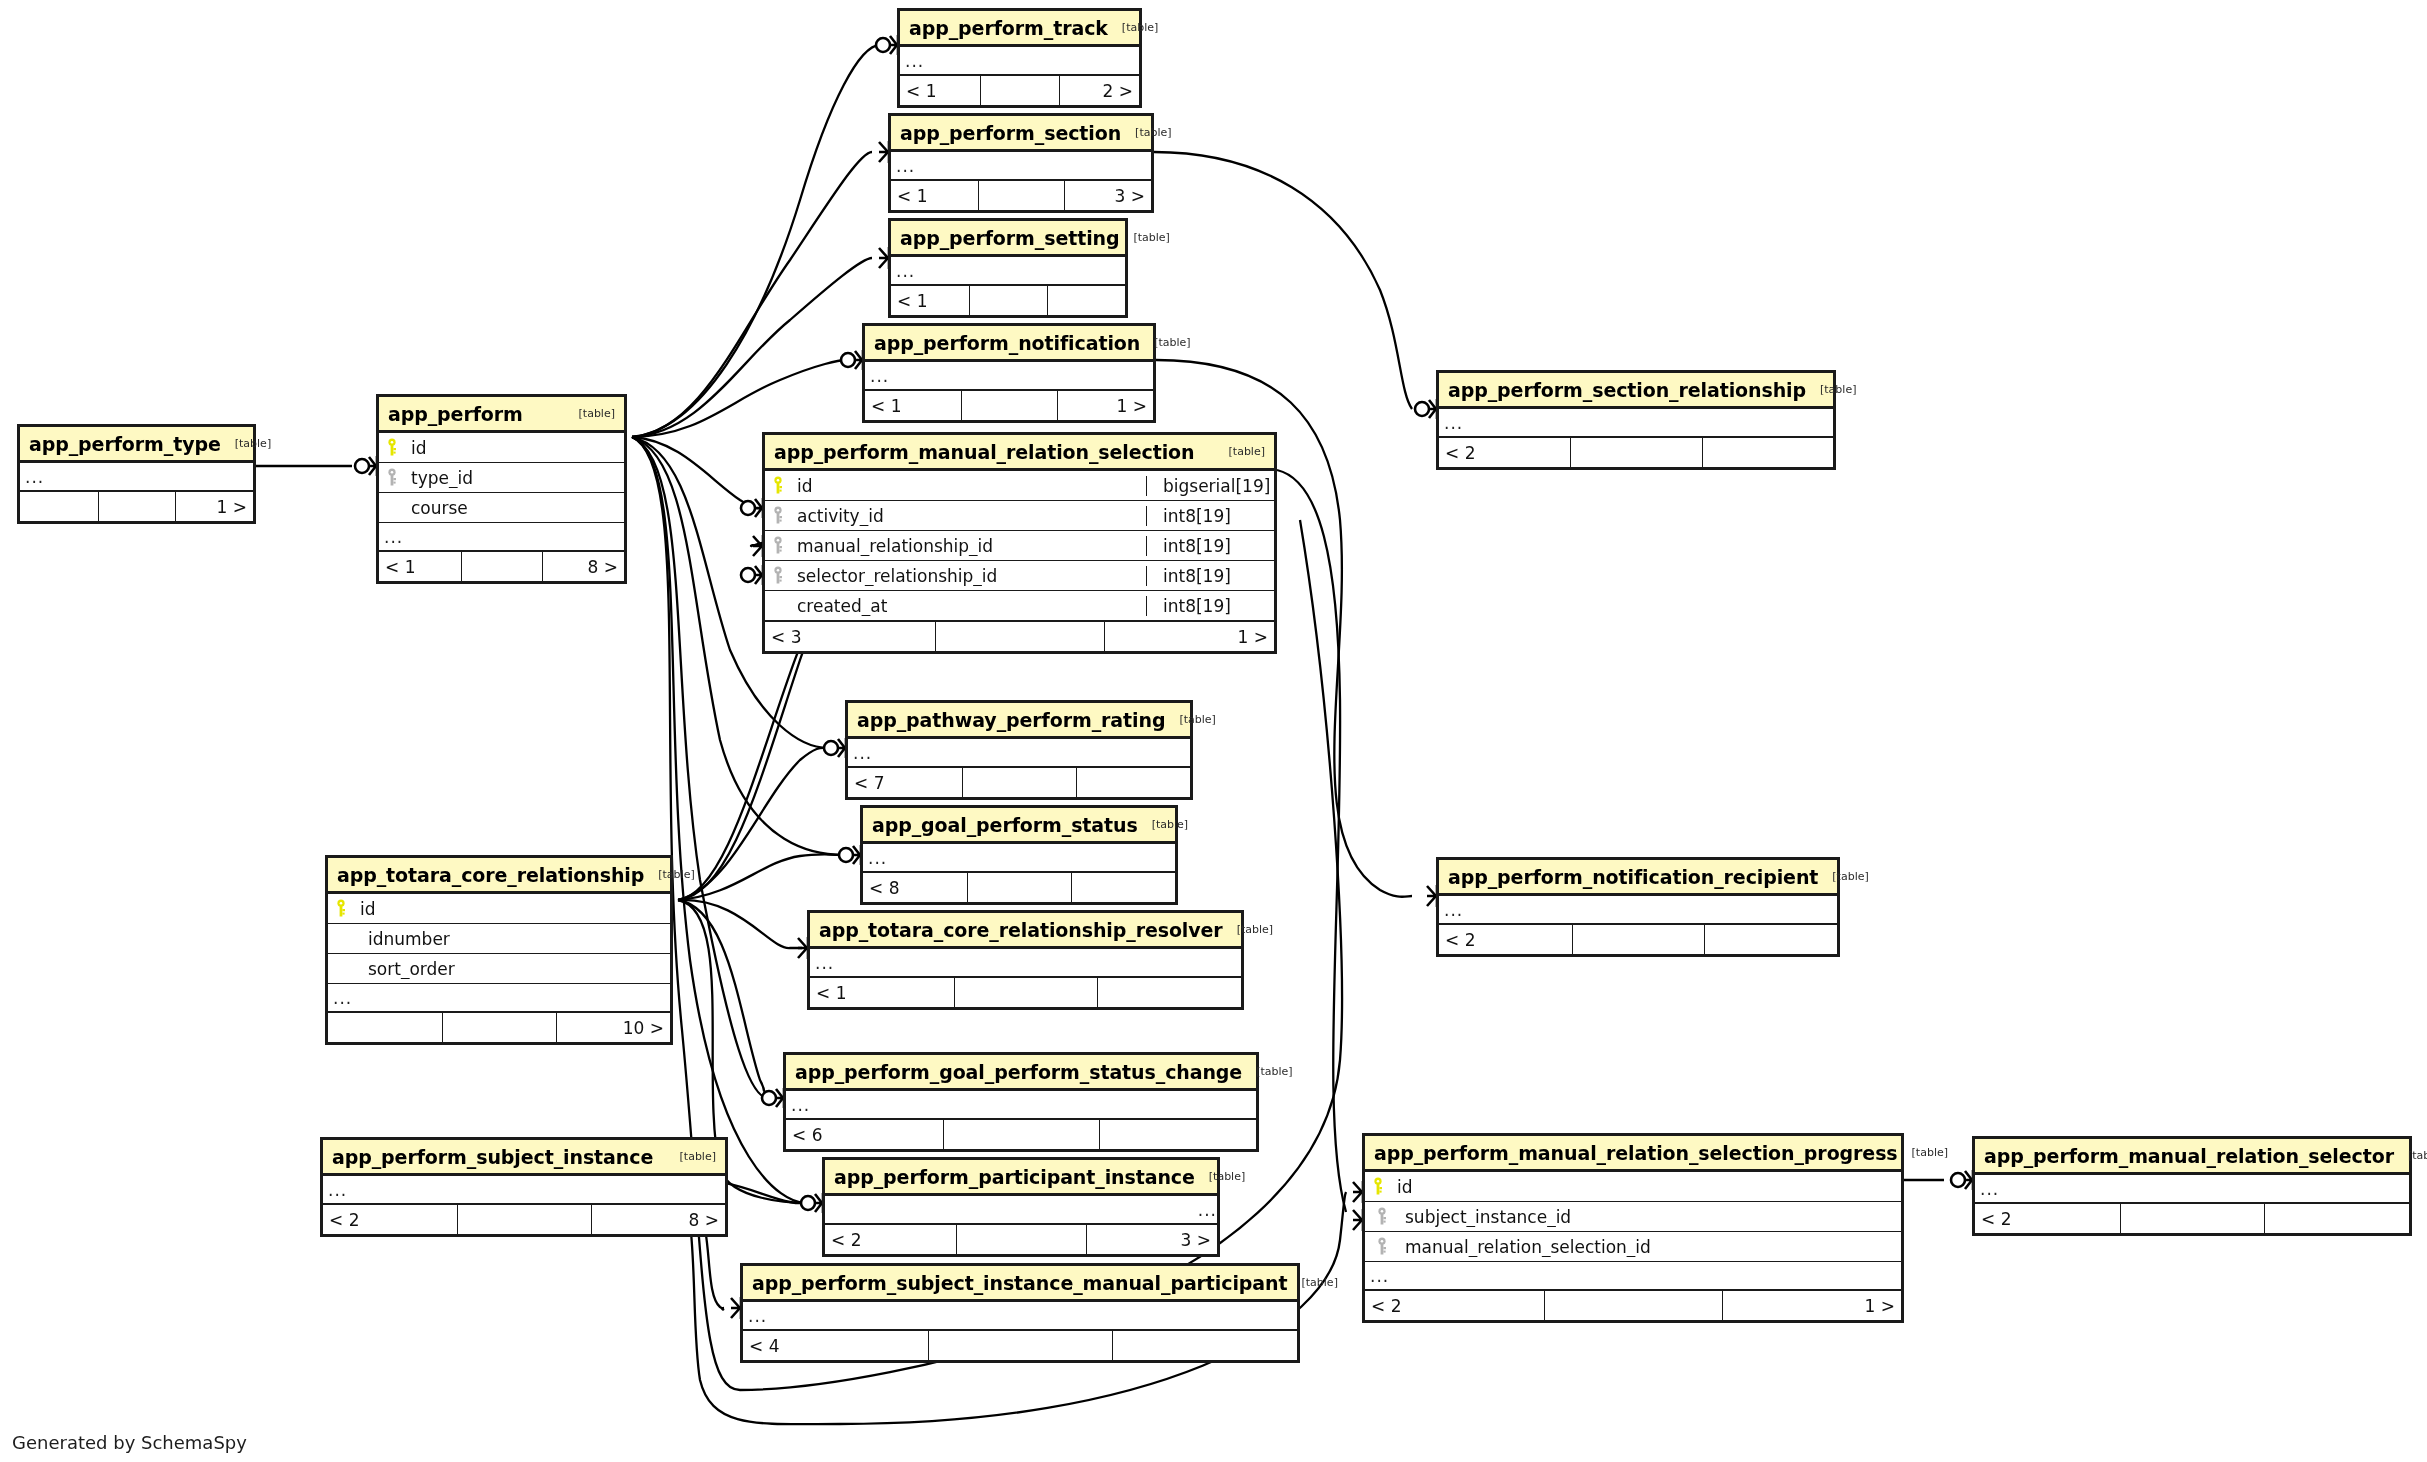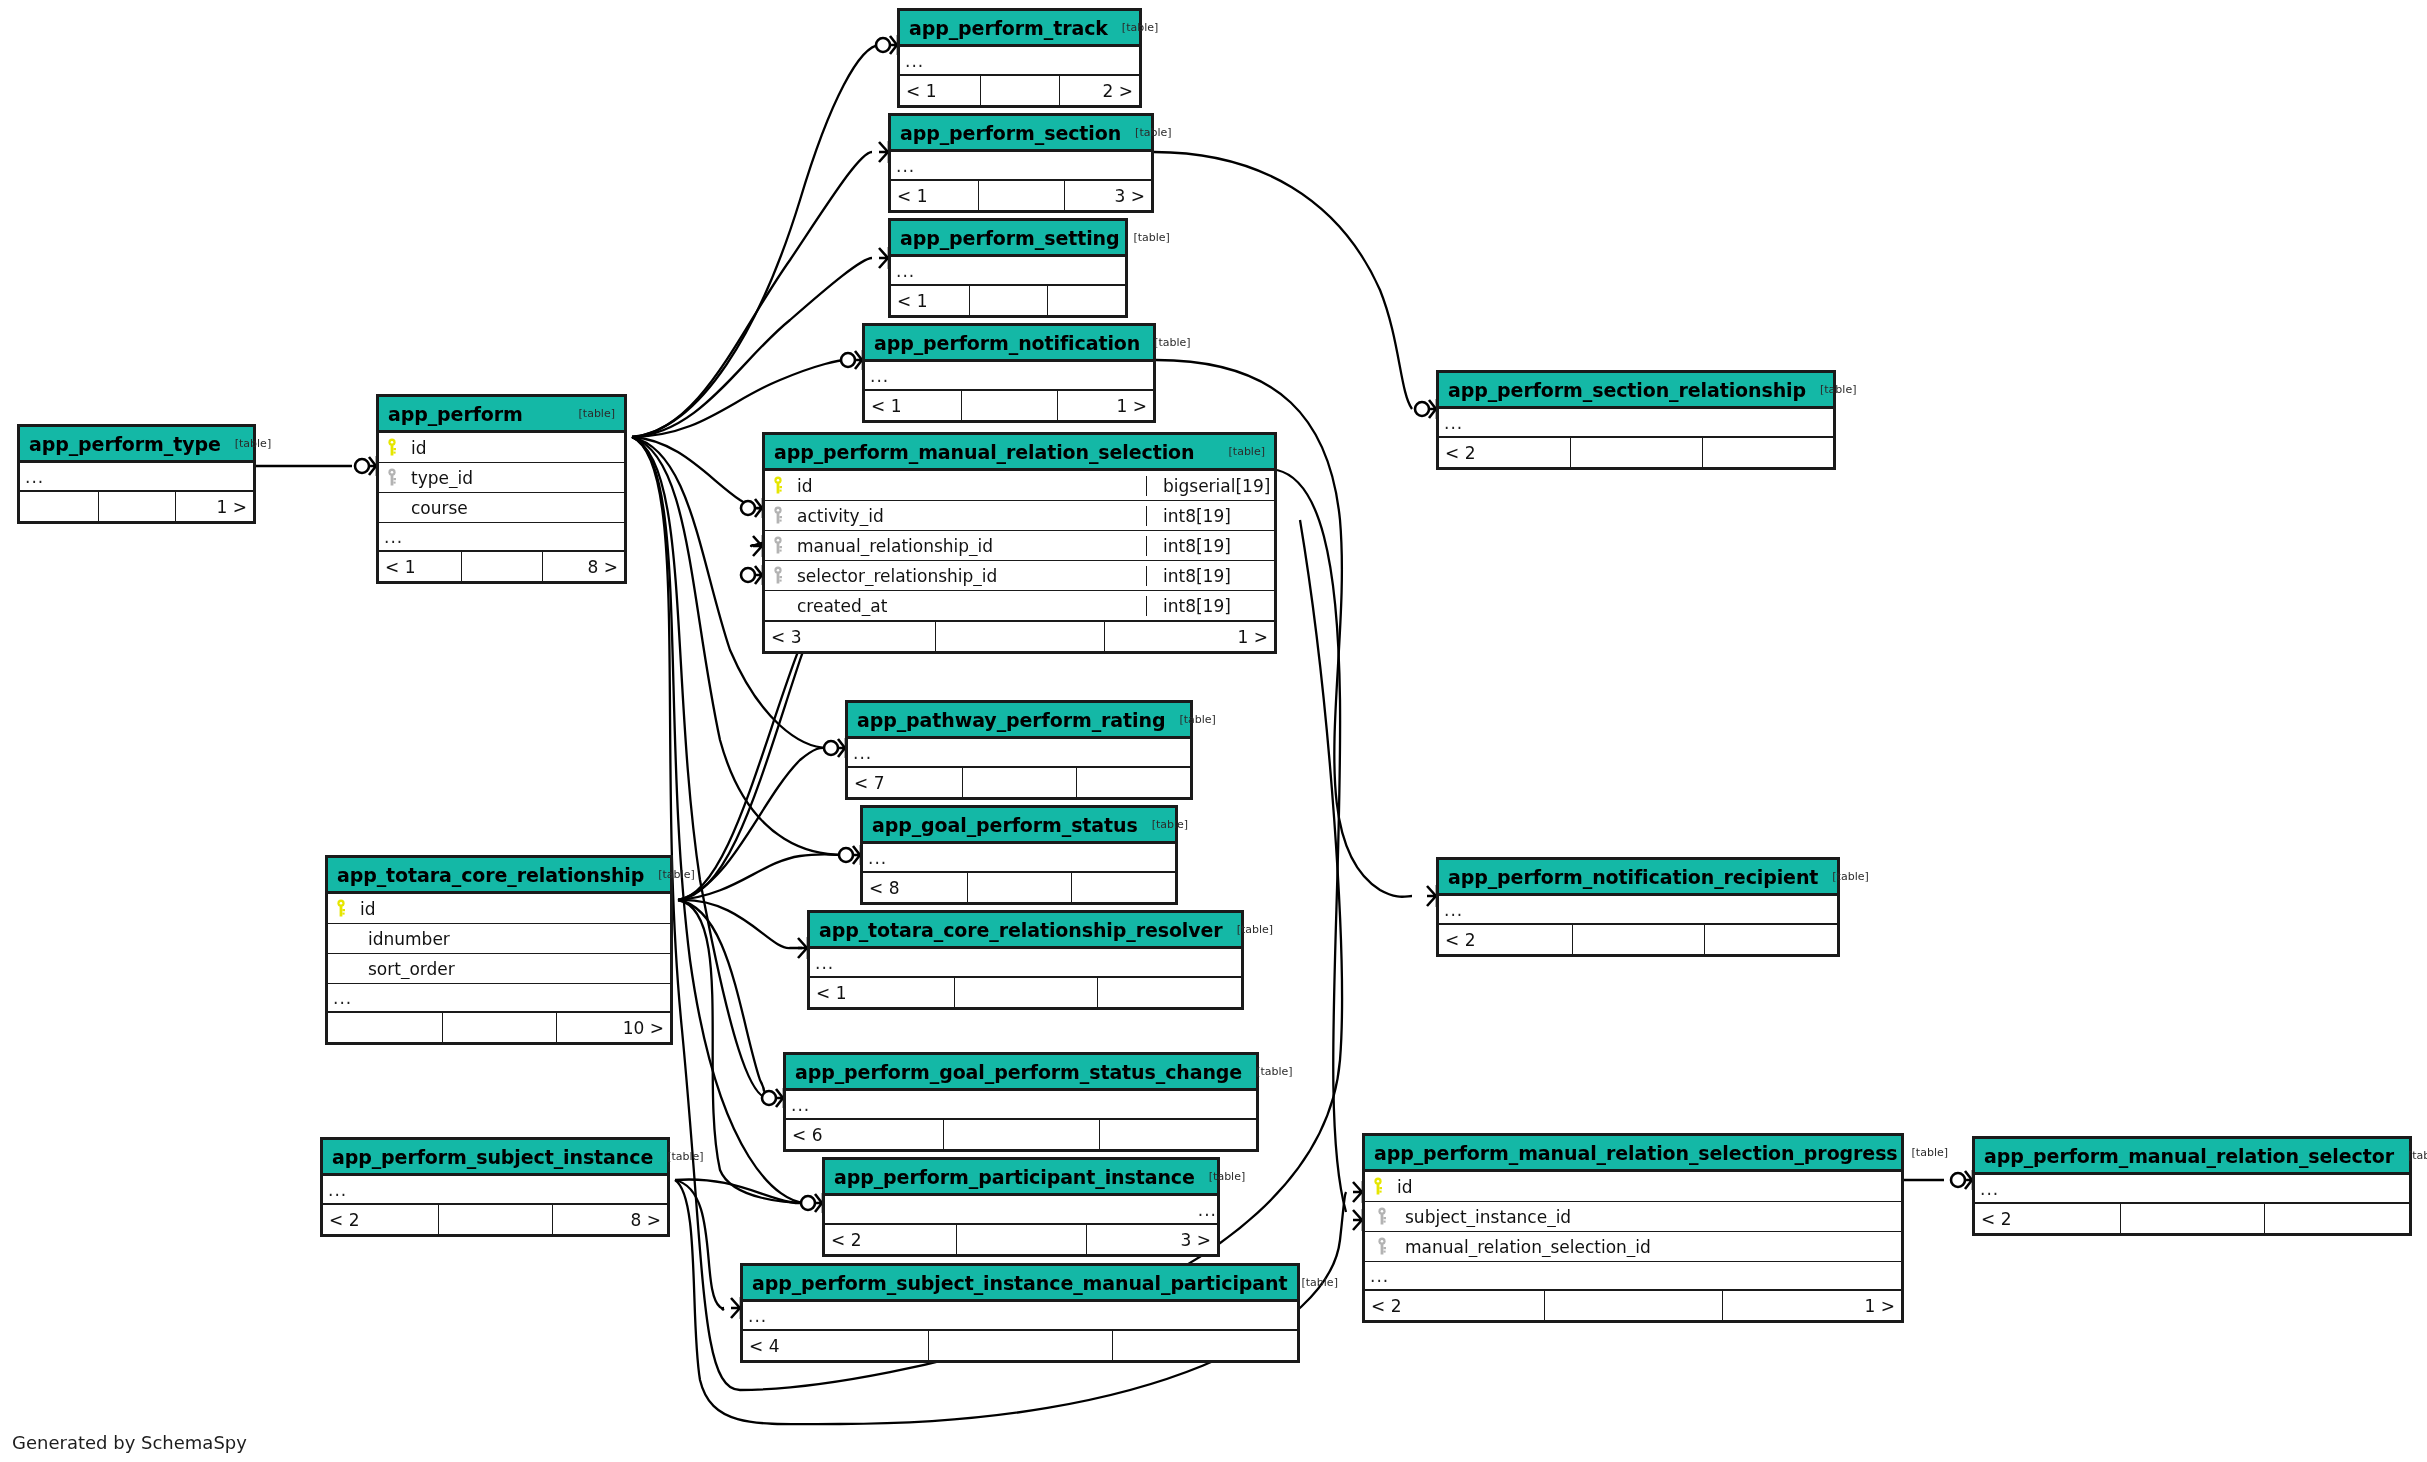--- a/index.html
+++ b/index.html
@@ -29,21 +29,21 @@
     box-sizing: border-box;
     border: 3px solid #1a1a1a;
     background: #ffffff;
     z-index: 5;
   }
   .tbl-title {
     box-sizing: border-box;
     display: flex;
     align-items: center;
     justify-content: space-between;
-    background: #14b8a6;
+    background: #fef9c3;
     border-bottom: 3px solid #1a1a1a;
     padding: 0 9px;
     height: 36px;
     white-space: nowrap;
   }
   .tbl-title .tname {
     font-weight: bold;
     font-size: 19px;
     color: #000000;
     letter-spacing: -0.1px;
@@ -498,21 +498,21 @@
         </div>
         <div class="row ellipsis">
           <span class="colname">...</span>
         </div>
         <div class="footer-row">
           <span class="fcell left">&lt; 6</span>
           <span class="fcell"></span>
           <span class="fcell right"></span>
         </div>
       </div>
-      <div class="tbl" style="left: 320px; top: 1137px; width: 350px;">
+      <div class="tbl" style="left: 320px; top: 1137px; width: 408px;">
         <div class="tbl-title">
           <span class="tname">app_perform_subject_instance</span>
           <span class="ttag">[table]</span>
         </div>
         <div class="row ellipsis">
           <span class="colname">...</span>
         </div>
         <div class="footer-row">
           <span class="fcell left">&lt; 2</span>
           <span class="fcell"></span>

